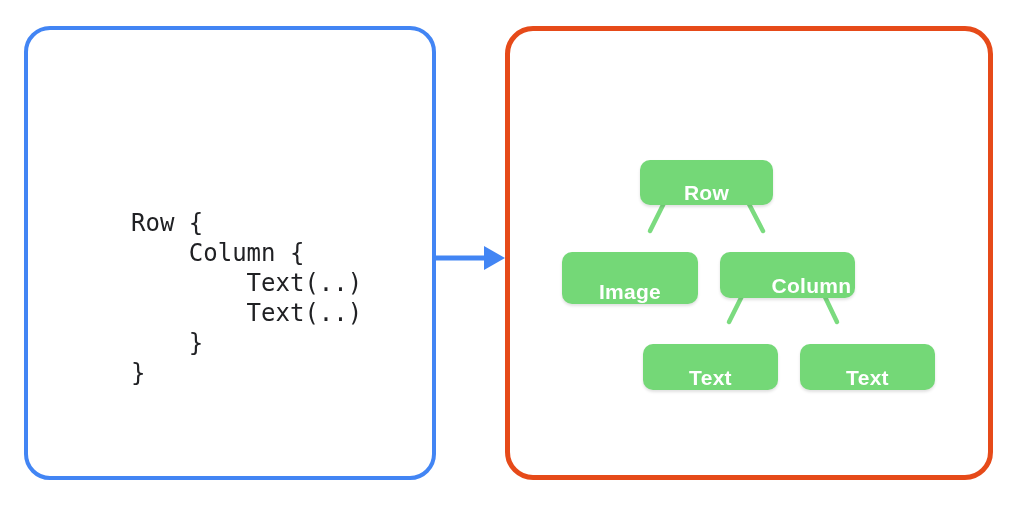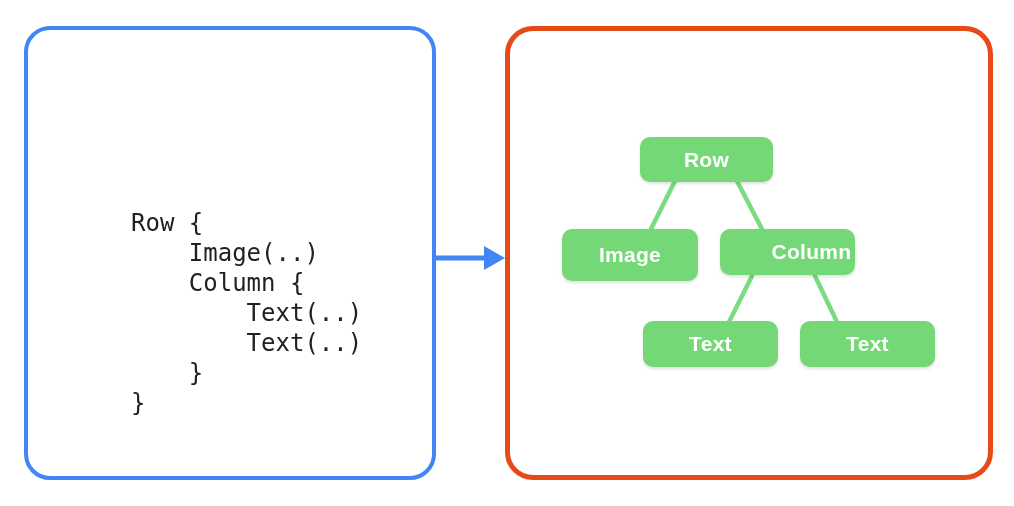--- a/index.html
+++ b/index.html
@@ -63,45 +63,45 @@
   }
   .tree-edges {
     position: absolute;
     left: 505px; top: 26px;
     width: 488px; height: 454px;
     pointer-events: none;
   }
   .tree-node {
     position: absolute;
     display: flex;
-    align-items: center;
+    align-items: flex-end;
     justify-content: center;
     background: var(--node-fill);
     border-radius: 10px;
     color: var(--node-text);
     font-size: 21px;
     font-weight: 600;
     letter-spacing: 0.3px;
     box-shadow: 0 2px 3px rgba(0,0,0,0.12);
+    margin-top: 23px;
   }
   .node-row    { left: 640px; top: 137px; width: 133px; height: 45px; }
   .node-image  { left: 562px; top: 229px; width: 136px; height: 52px; }
   .node-column { left: 720px; top: 229px; width: 135px; height: 46px; padding-left: 48px; }
   .node-text1  { left: 643px; top: 321px; width: 135px; height: 46px; }
   .node-text2  { left: 800px; top: 321px; width: 135px; height: 46px; }
 </style>
 </head>
 <body>
 
 <div class="canvas">
 
   <div class="code-panel">
     <div class="code-block">
       <div class="code-line">Row {</div>
-      <div class="code-line">    Image(..)</div>
       <div class="code-line">    Column {</div>
       <div class="code-line">        Text(..)</div>
       <div class="code-line">        Text(..)</div>
       <div class="code-line">    }</div>
       <div class="code-line">}</div>
     </div>
   </div>
 
   <svg class="arrow-svg" viewBox="0 0 72 28" aria-hidden="true">
     <line x1="1" y1="14" x2="52" y2="14" stroke="var(--arrow)" stroke-width="5"></line>

